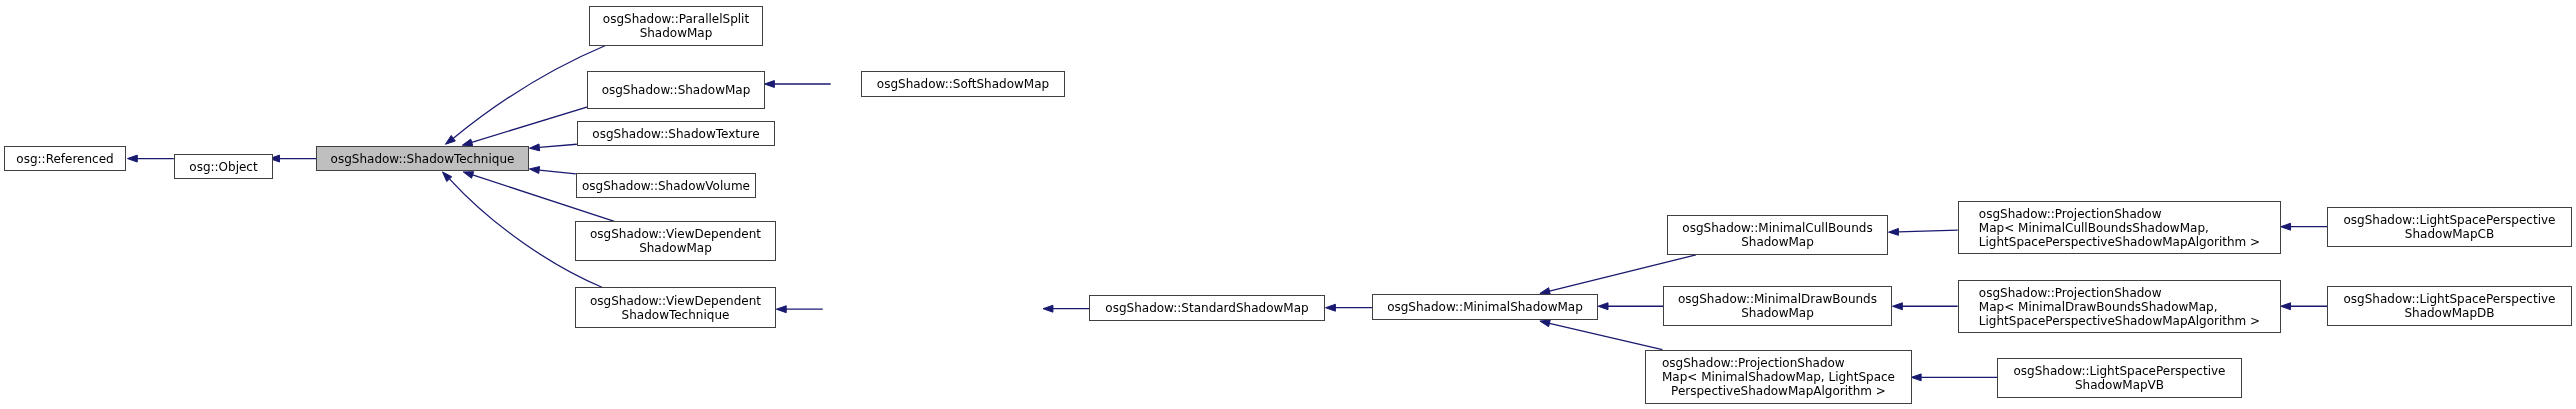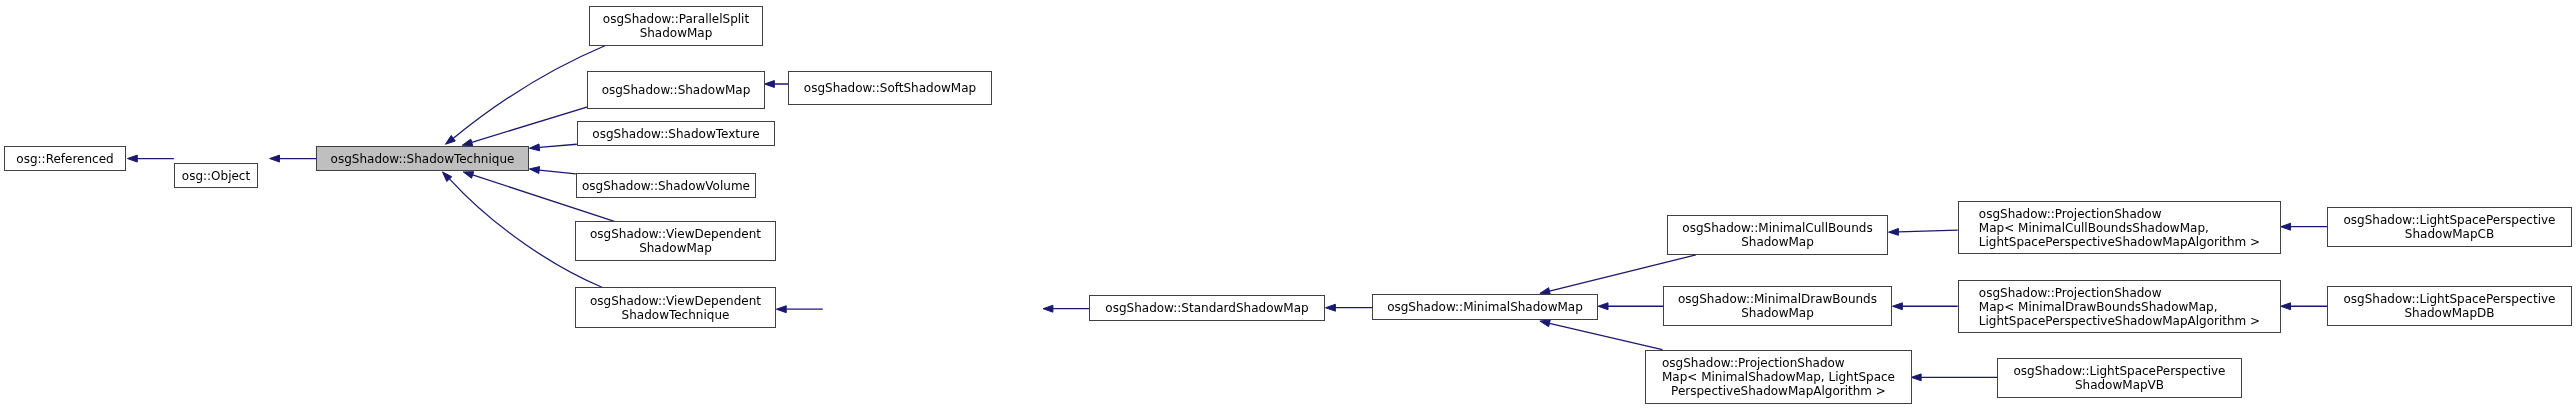--- a/index.html
+++ b/index.html
@@ -150,21 +150,21 @@
       <polygon points="1935,382 1945,378.5 1945,385.5"></polygon>
     </g>
   </svg>
 
   <div class="node" style="left:4px;top:146px;width:122px;height:25px">
     <div class="label">
       <div class="ln">osg::Referenced</div>
     </div>
   </div>
 
-  <div class="node" style="left:174px;top:163px;width:84px;height:25px">
+  <div class="node" style="left:174px;top:154px;width:99px;height:25px">
     <div class="label">
       <div class="ln">osg::Object</div>
     </div>
   </div>
 
   <div class="node hl" style="left:316px;top:146px;width:213px;height:25px">
     <div class="label">
       <div class="ln">osgShadow::ShadowTechnique</div>
     </div>
   </div>
@@ -175,21 +175,21 @@
       <div class="ln">ShadowMap</div>
     </div>
   </div>
 
   <div class="node" style="left:587px;top:71px;width:178px;height:38px">
     <div class="label">
       <div class="ln">osgShadow::ShadowMap</div>
     </div>
   </div>
 
-  <div class="node" style="left:788px;top:71px;width:204px;height:34px">
+  <div class="node" style="left:861px;top:71px;width:204px;height:26px">
     <div class="label">
       <div class="ln">osgShadow::SoftShadowMap</div>
     </div>
   </div>
 
   <div class="node" style="left:577px;top:121px;width:198px;height:25px">
     <div class="label">
       <div class="ln">osgShadow::ShadowTexture</div>
     </div>
   </div>

